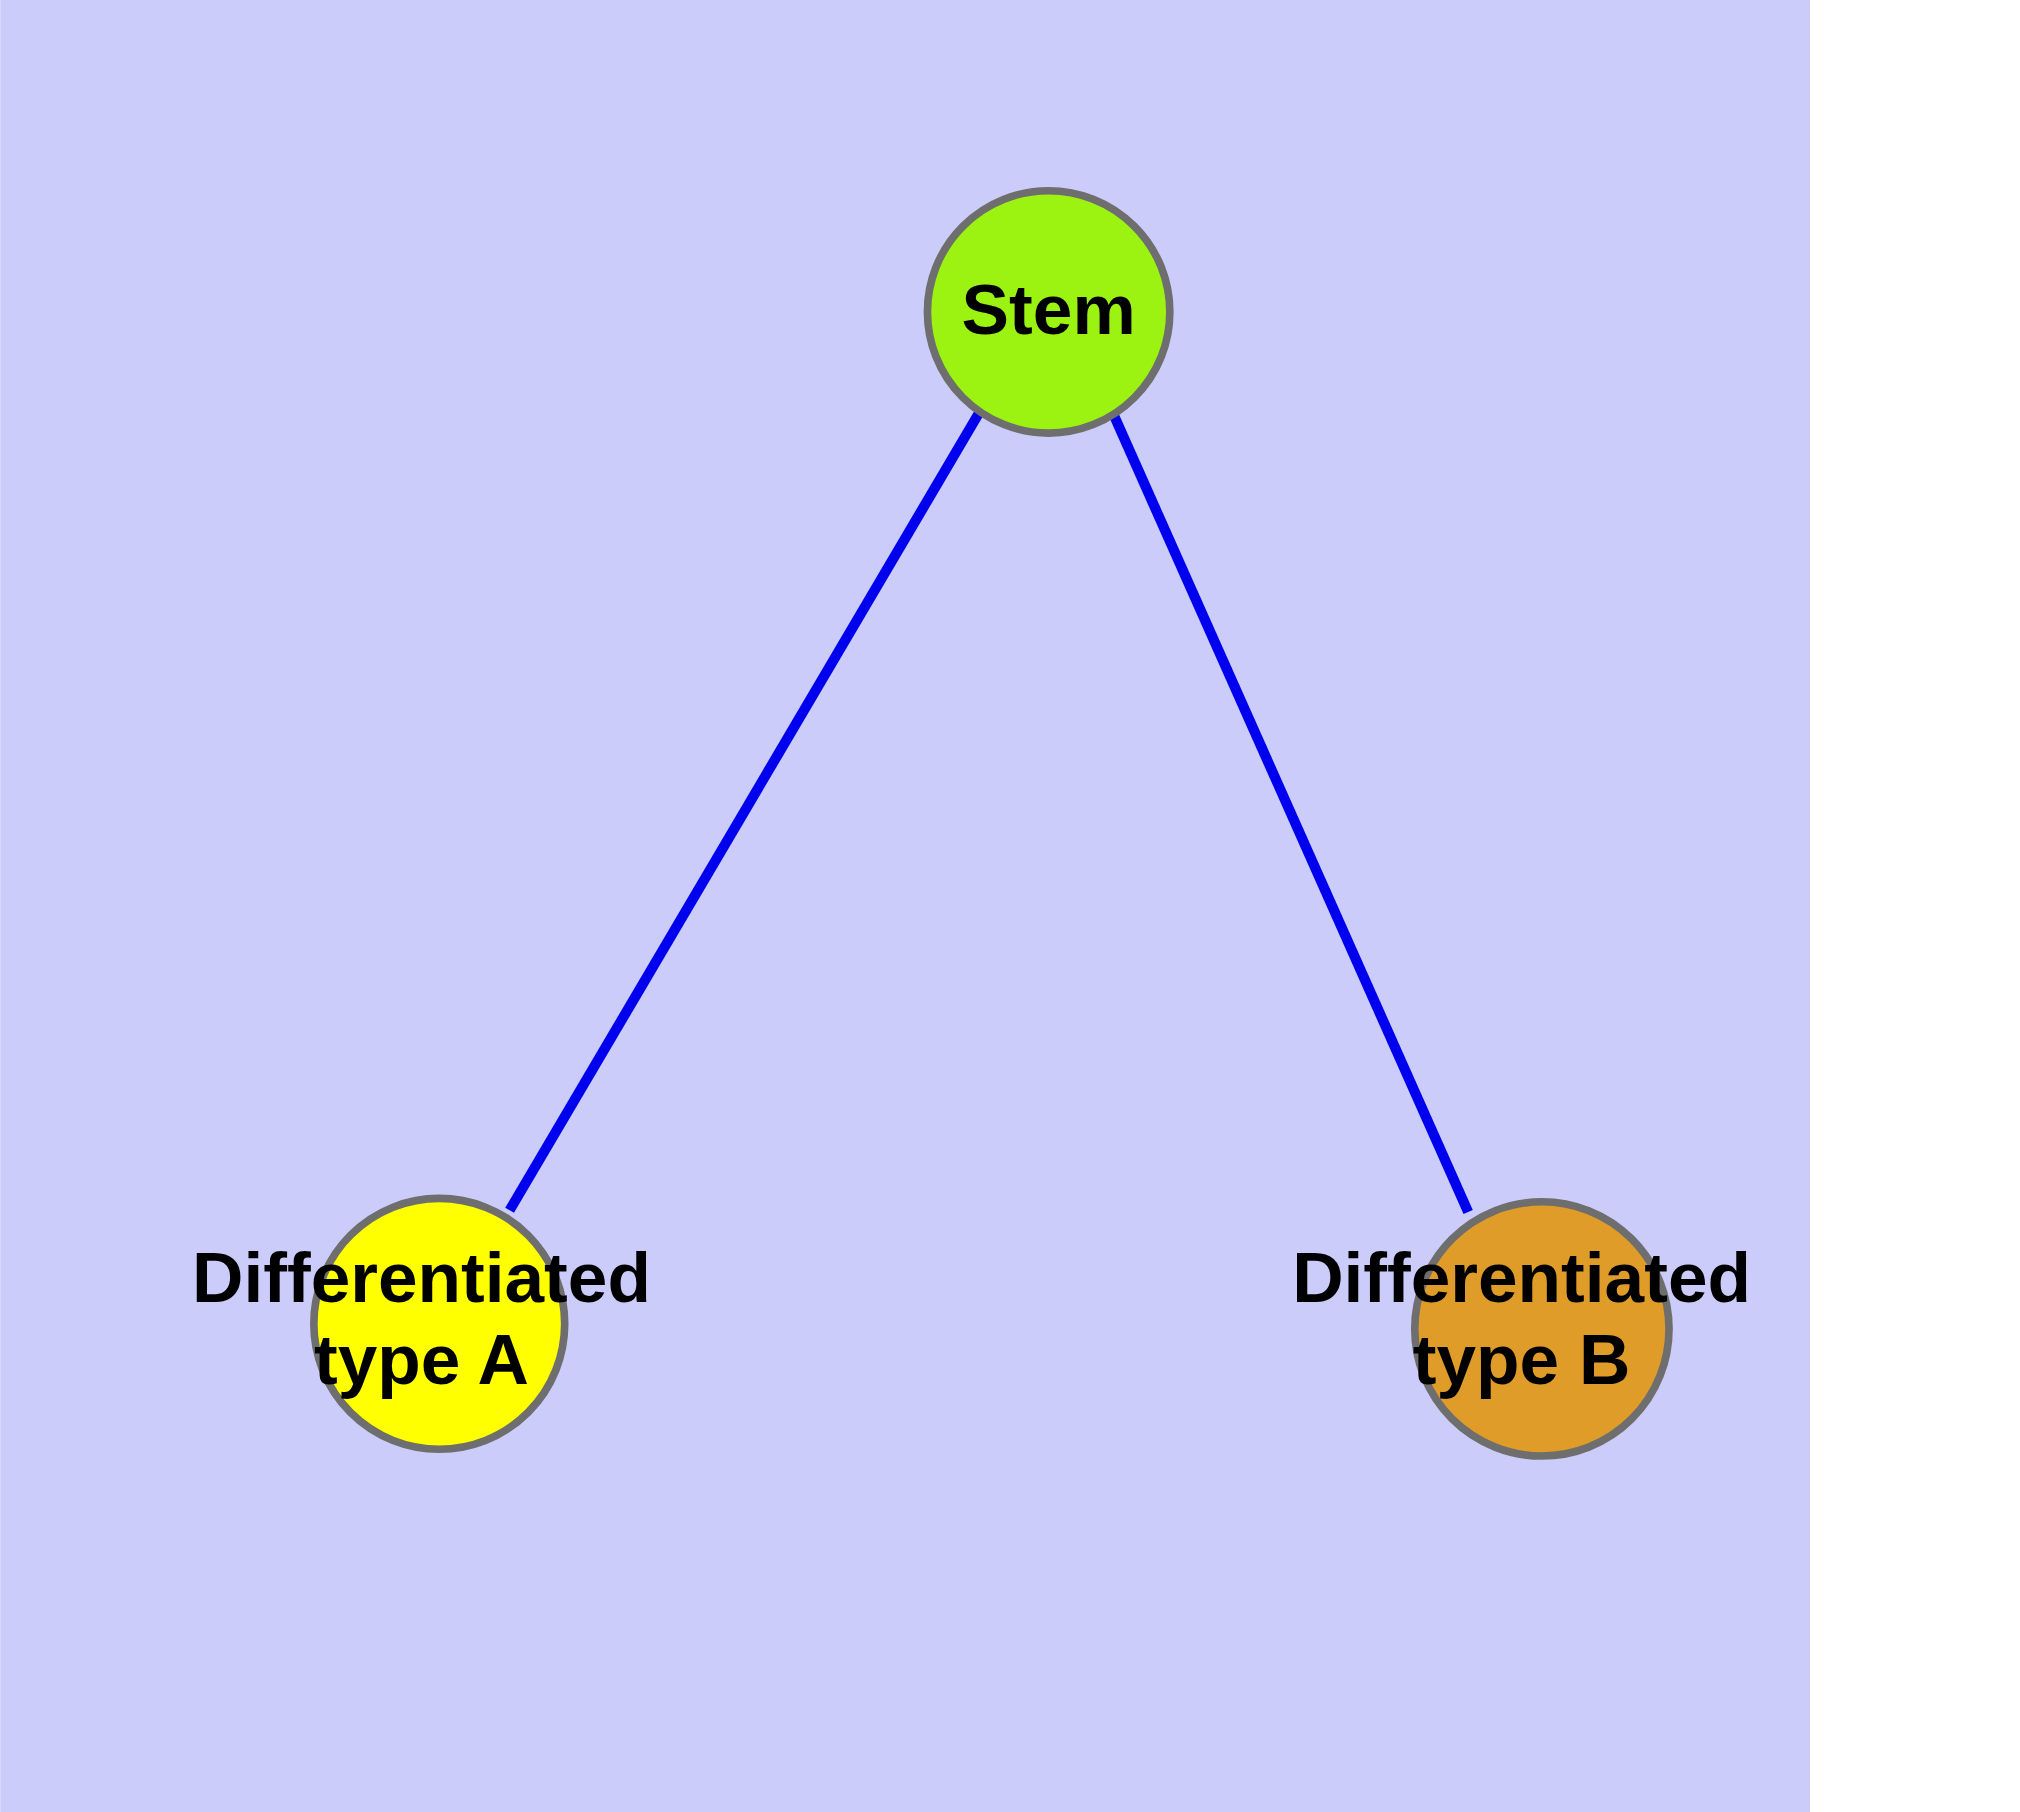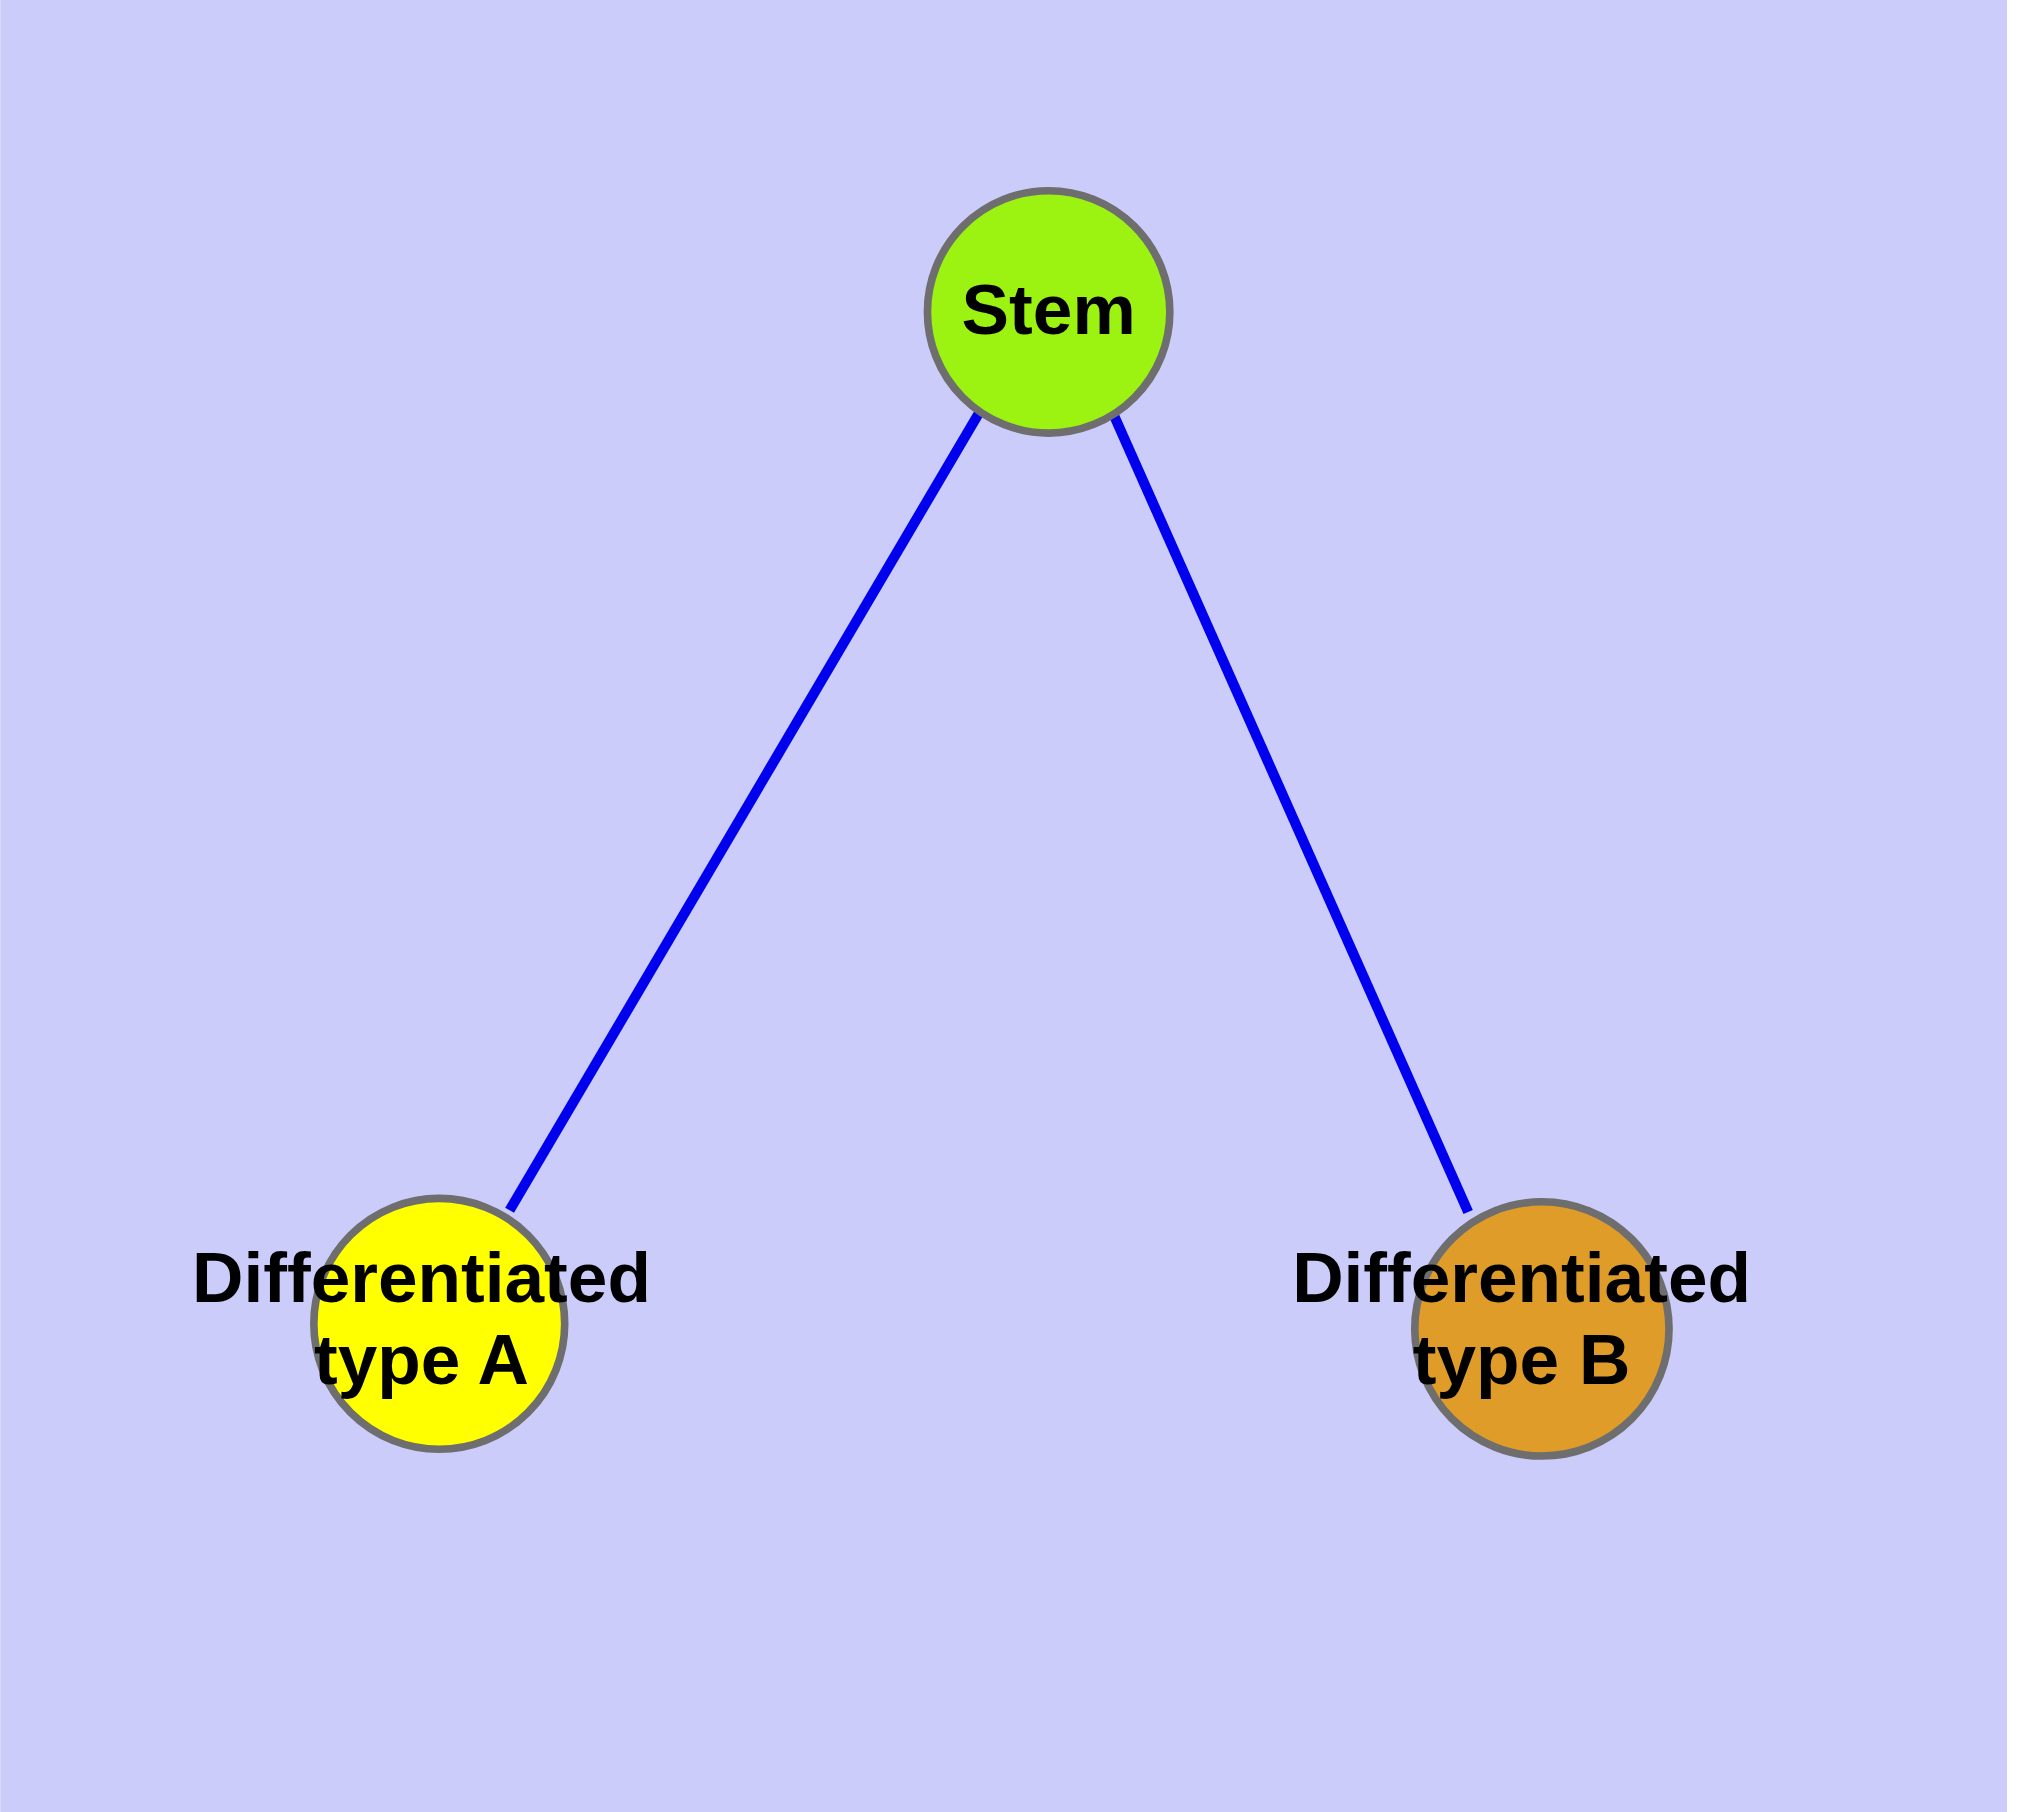--- a/index.html
+++ b/index.html
@@ -26,21 +26,21 @@
     font-family: "Liberation Sans", sans-serif;
     font-weight: bold;
     fill: #000000;
     text-anchor: middle;
     dominant-baseline: middle;
   }
 </style>
 </head>
 <body>
 
-<div id="canvas" style="width: 2007px; height: 1812px;">
+<div id="canvas" style="width: 1810px; height: 1812px;">
   <svg id="graph-svg" viewBox="0 0 2384 2138" xmlns="http://www.w3.org/2000/svg" style="width: 2021px; height: 1812px;">
     <rect id="bg-rect" x="0" y="0" width="2384" height="2138" fill="#ccccfb"></rect>
     <g id="edges-layer">
         <line x1="1155" y1="487" x2="601" y2="1428" stroke="#0000ee" stroke-width="12" stroke-linecap="butt"></line>
         <line x1="1314" y1="490" x2="1732" y2="1430" stroke="#0000ee" stroke-width="12" stroke-linecap="butt"></line>
       </g>
     <g id="nodes-layer">
         <circle cx="1237" cy="368" r="143" fill="#9cf211" stroke="#6e6e6e" stroke-width="9"></circle>
         <circle cx="518" cy="1562" r="148" fill="#ffff00" stroke="#6e6e6e" stroke-width="9"></circle>
         <circle cx="1819" cy="1568" r="150" fill="#e09c28" stroke="#6e6e6e" stroke-width="9"></circle>

